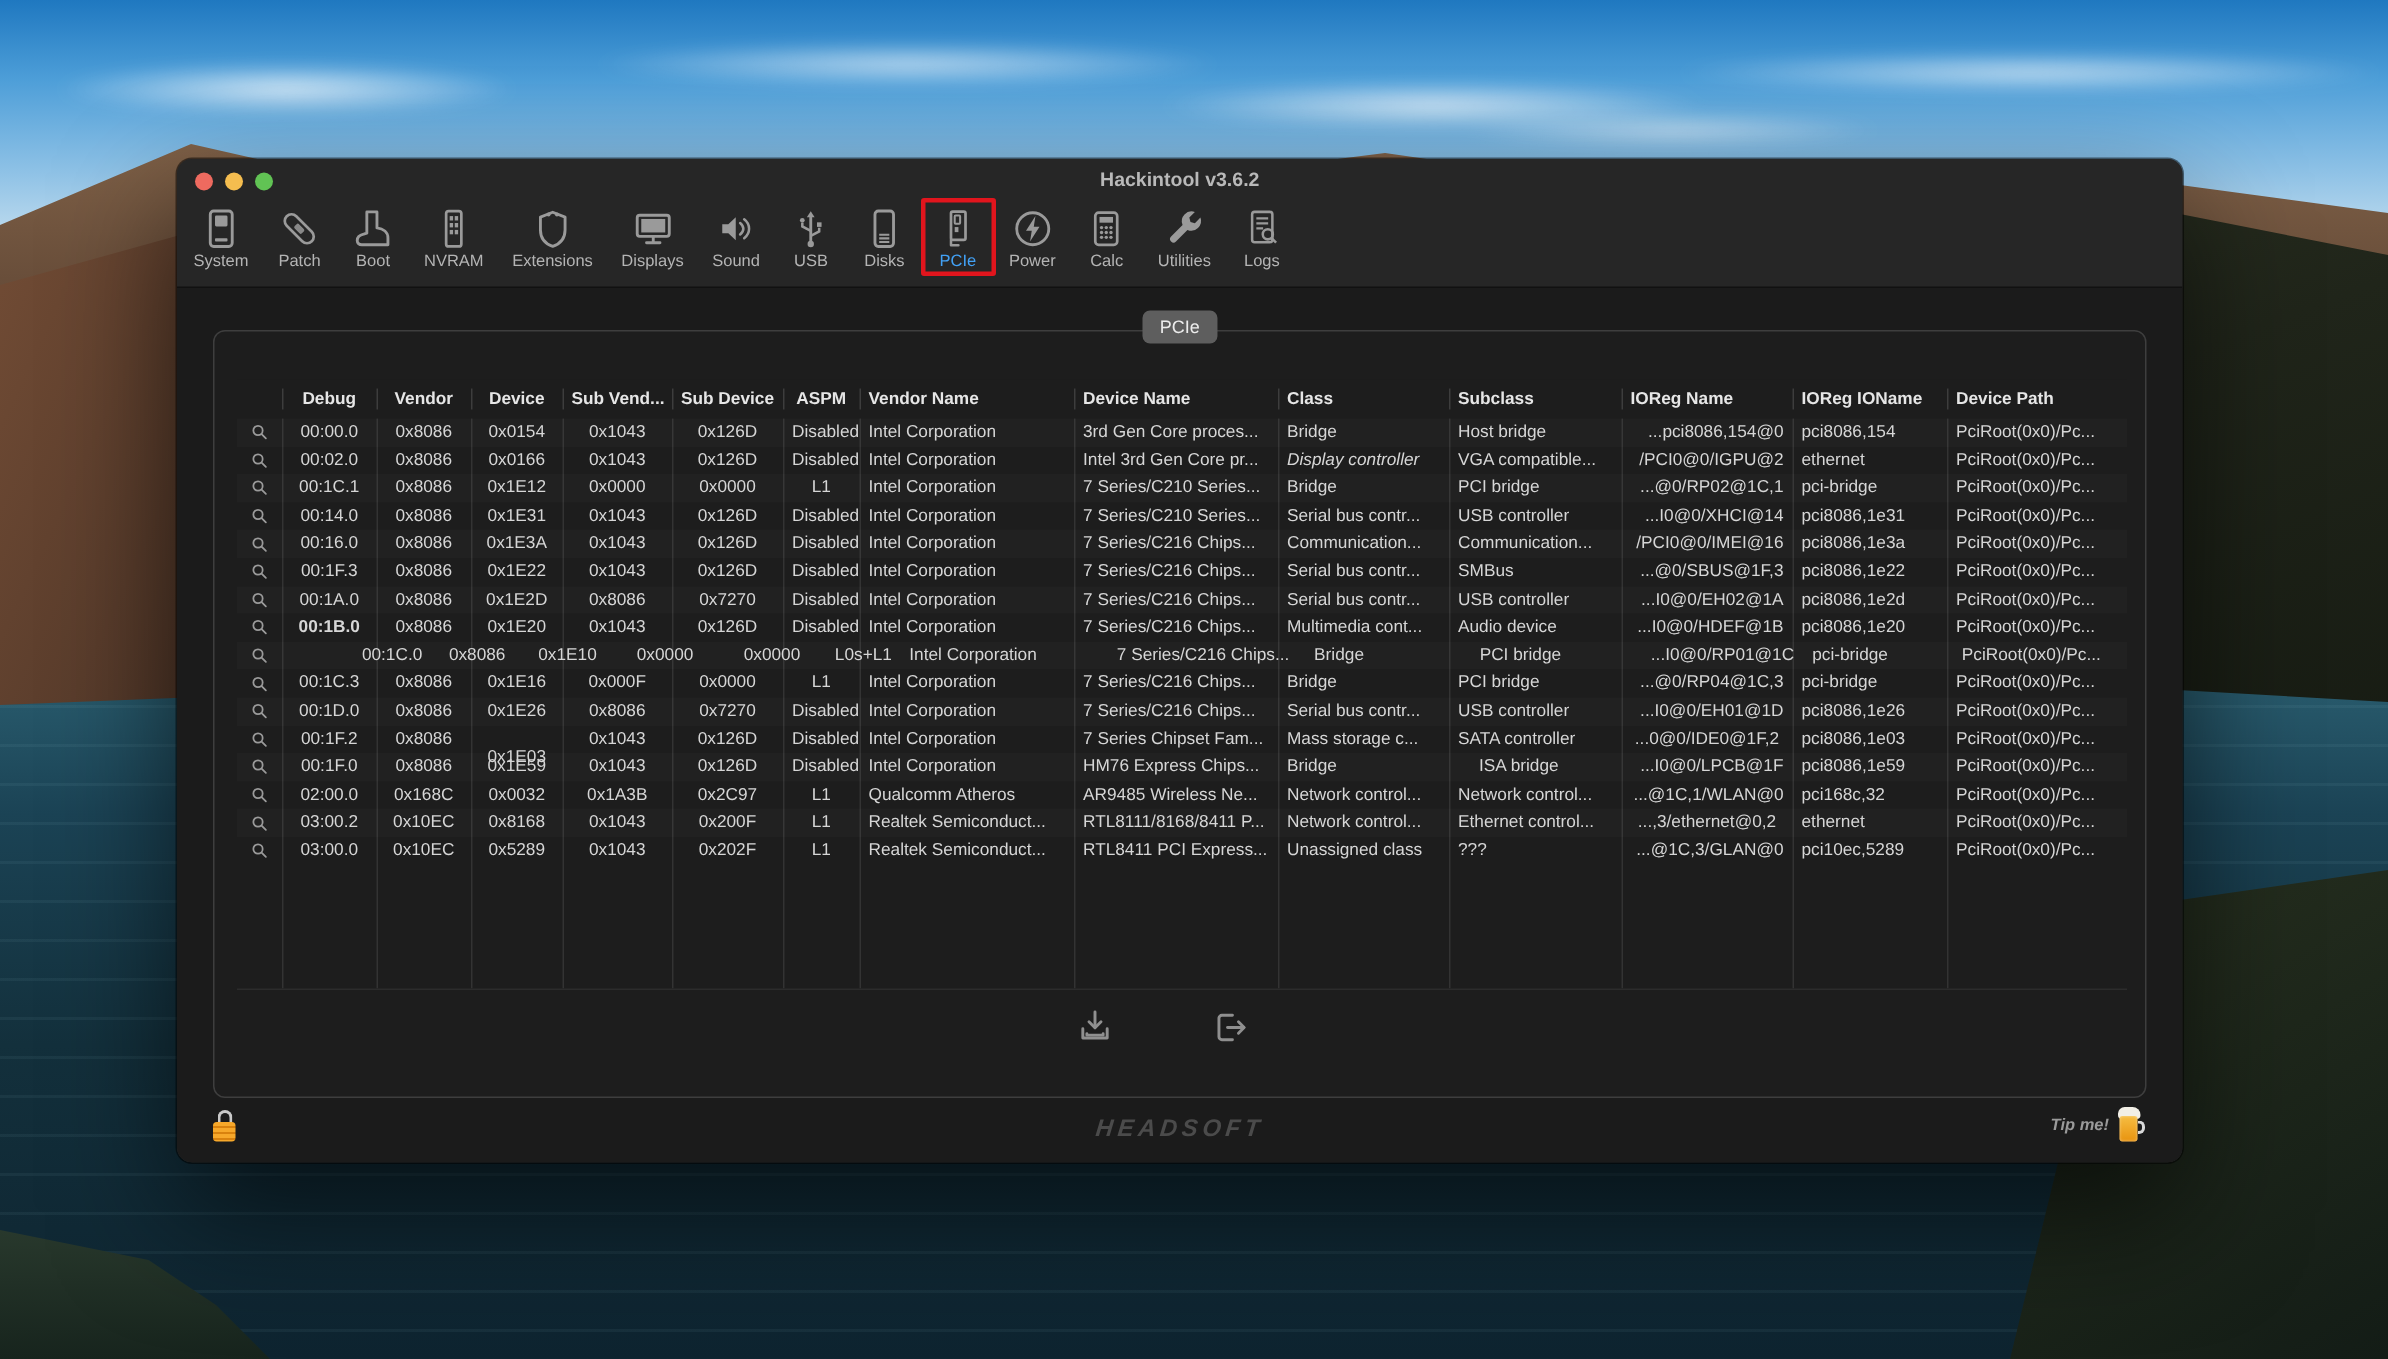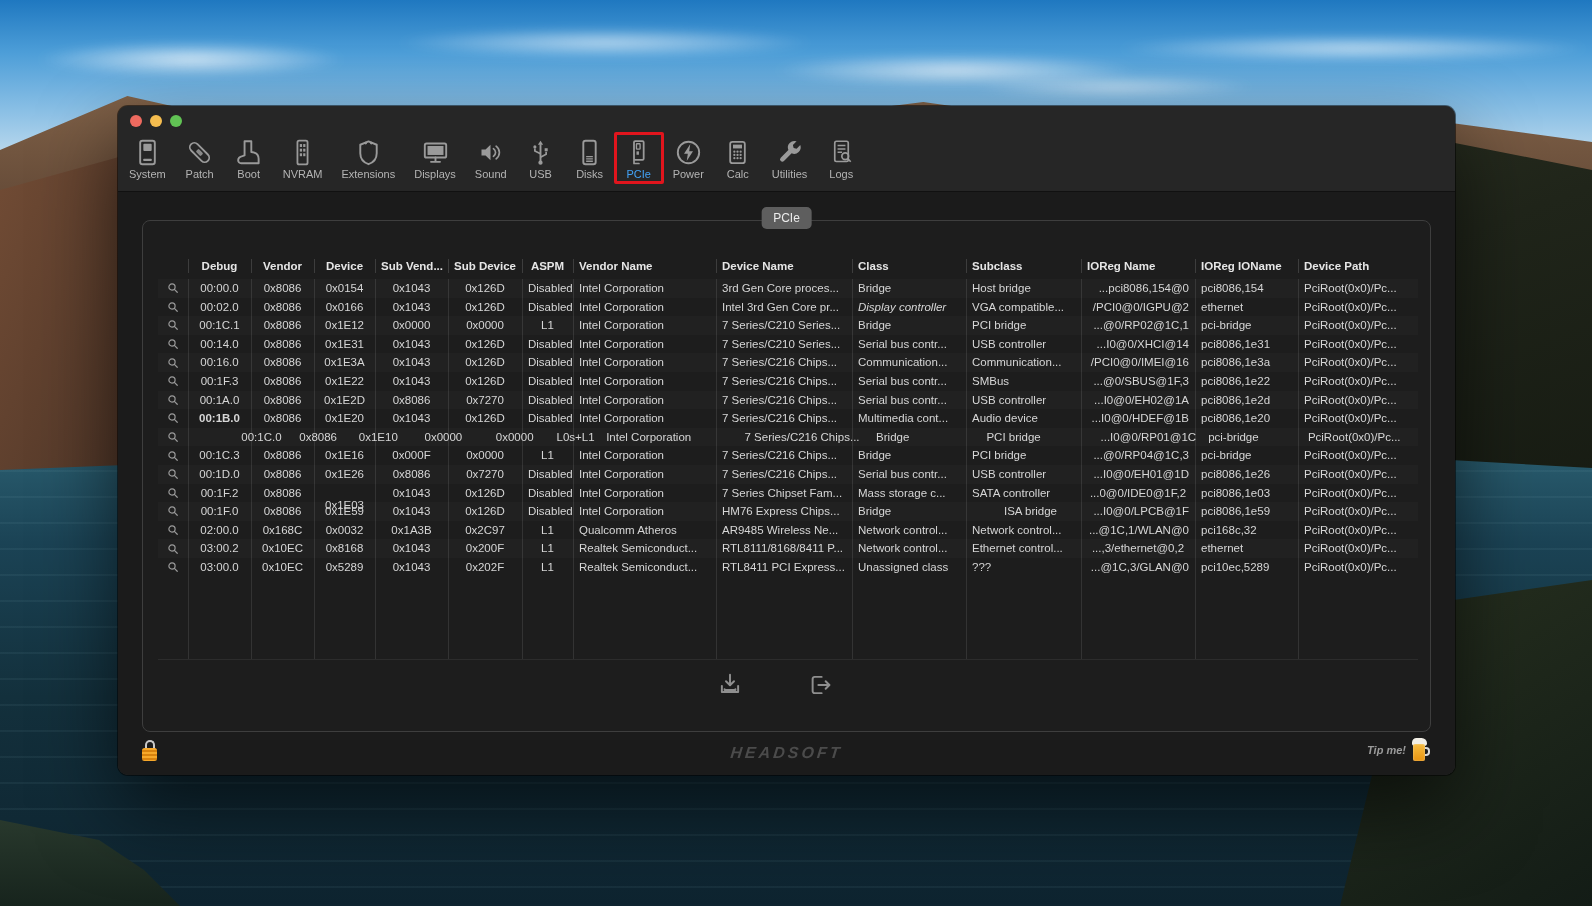--- a/index.html
+++ b/index.html
@@ -114,20 +114,21 @@
   <div class="rocks-left"></div>
   <div class="rocks-right"></div>
 </div>
 
 <div class="window">
 
   <div class="titlebar">
     <div class="traffic t-close"></div>
     <div class="traffic t-min"></div>
     <div class="traffic t-max"></div>
+    <div class="win-title">Hackintool v3.6.2</div>
   </div>
 
   <div class="toolbar" id="toolbar">
       <div class="tb-item">
         <span class="tb-icon">
           <svg viewBox="0 0 24 24">
             <rect x="5.5" y="1.5" width="13" height="21" rx="2" fill="none" stroke="#9a9a9a" stroke-width="1.7"></rect>
             <rect x="8.3" y="4.2" width="7.4" height="6.4" rx="0.8" fill="#9a9a9a"></rect>
             <rect x="8.3" y="17.6" width="7.4" height="1.9" rx="0.5" fill="#9a9a9a"></rect>
           </svg>
@@ -590,21 +591,21 @@
             </div>
             <div class="td" style="width: 63px; text-align: center;">00:1F.0</div>
             <div class="td" style="width: 63px; text-align: center;">0x8086</div>
             <div class="td" style="width: 61px; text-align: center;">0x1E59</div>
             <div class="td" style="width: 73px; text-align: center;">0x1043</div>
             <div class="td" style="width: 74px; text-align: center;">0x126D</div>
             <div class="td" style="width: 51px; text-align: center;">Disabled</div>
             <div class="td" style="width: 143px; text-align: left;">Intel Corporation</div>
             <div class="td" style="width: 136px; text-align: left;">HM76 Express Chips...</div>
             <div class="td" style="width: 114px; text-align: left;">Bridge</div>
-            <div class="td" style="width: 115px; text-align: center; padding-left: 20px;">ISA bridge</div>
+            <div class="td" style="width: 115px; text-align: left; padding-left: 20px;">ISA bridge</div>
             <div class="td" style="width: 114px; text-align: right;">...I0@0/LPCB@1F</div>
             <div class="td" style="width: 103px; text-align: left;">pci8086,1e59</div>
             <div class="td" style="width: 120px; text-align: left;">PciRoot(0x0)/Pc...</div>
           </div>
           <div class="tr">
             <div class="td mag" style="width: 30px; text-align: center;">
               <svg width="12" height="12" viewBox="0 0 24 24" fill="none" stroke="#9a9a9a" stroke-width="2.4" stroke-linecap="round">
                 <circle cx="10" cy="10" r="6.2"></circle>
                 <line x1="14.8" y1="14.8" x2="20.5" y2="20.5"></line>
               </svg>

